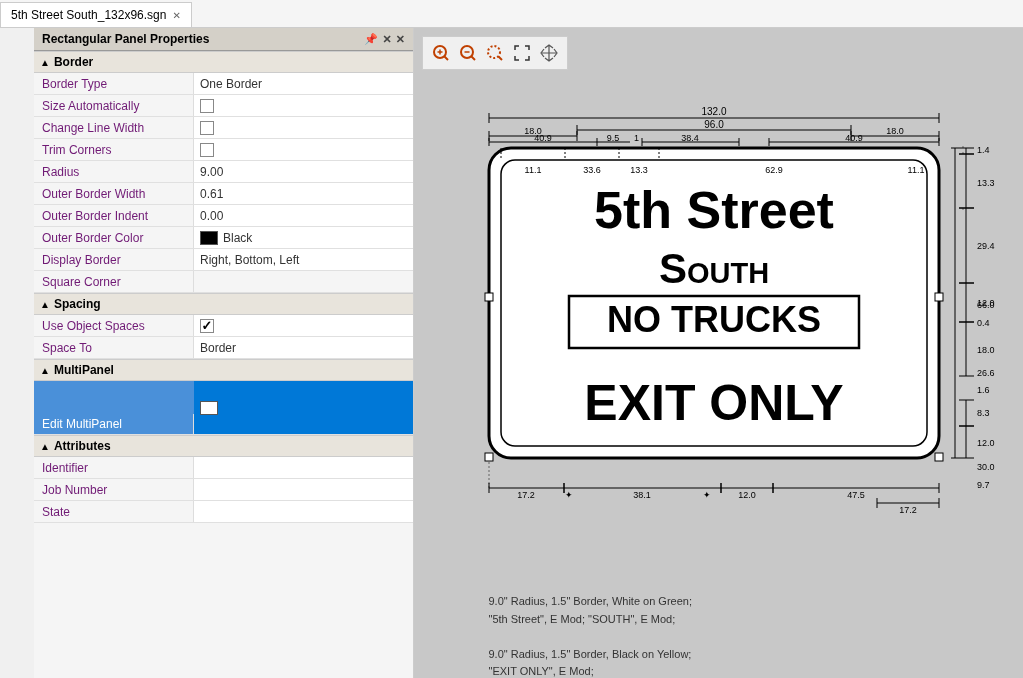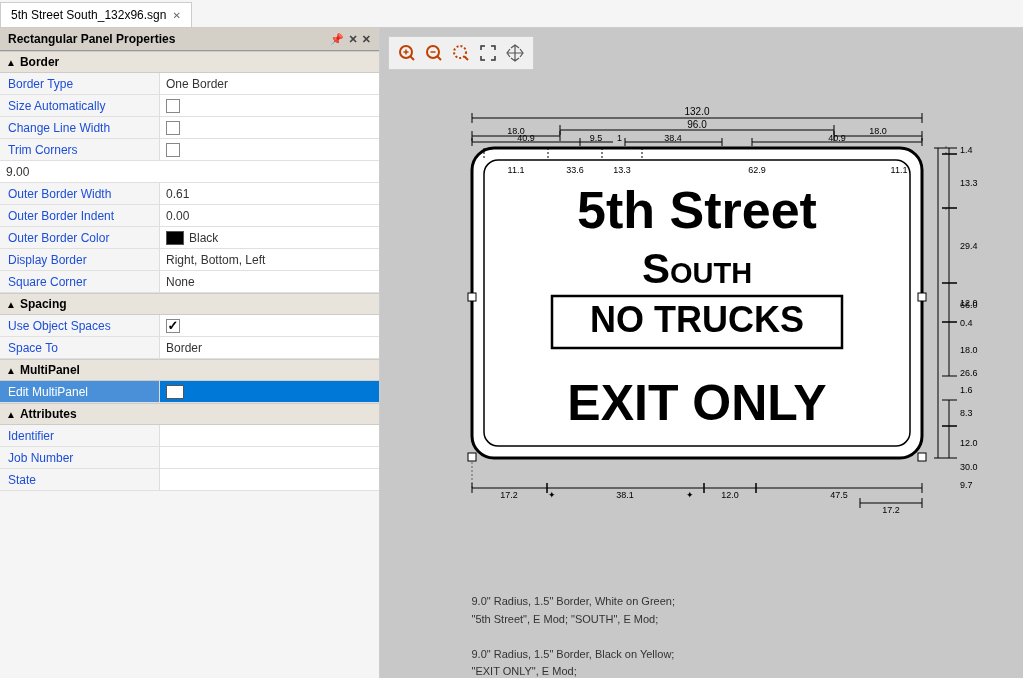--- a/index.html
+++ b/index.html
@@ -4,37 +4,37 @@
   <style>
     * { box-sizing: border-box; margin: 0; padding: 0; }
     body { font-family: 'Segoe UI', Tahoma, Geneva, Verdana, sans-serif; font-size: 12px; background: #f0f0f0; display: flex; flex-direction: column; height: 678px; overflow: hidden; }
 
     
     .tab-bar { background: #f5f5f5; border-bottom: 1px solid #ccc; display: flex; align-items: stretch; min-height: 28px; }
     .tab { display: flex; align-items: center; padding: 4px 10px; background: #ffffff; border: 1px solid #ccc; border-bottom: none; font-size: 12px; cursor: pointer; gap: 6px; margin-top: 2px; }
     .tab .close-btn { font-size: 10px; color: #666; cursor: pointer; }
 
     
-    .main-layout { display: flex; flex: 1; overflow: hidden; }
+    .main-layout { display: flex; flex: 1; overflow: hidden; padding-left: 34px; }
 
     
     .left-panel { width: 380px; background: #f5f5f5; border-right: 1px solid #ccc; display: flex; flex-direction: column; overflow: hidden; }
     .panel-title-bar { background: #d4d0c8; border-bottom: 1px solid #999; padding: 4px 8px; display: flex; align-items: center; justify-content: space-between; font-size: 12px; font-weight: bold; }
     .panel-title-actions { display: flex; gap: 4px; }
     .panel-title-actions span { cursor: pointer; font-size: 11px; color: #444; }
 
     .properties-content { overflow-y: auto; flex: 1; }
 
     
     .section-header { background: #e8e4dc; border-bottom: 1px solid #ccc; border-top: 1px solid #ccc; padding: 3px 6px; display: flex; align-items: center; gap: 4px; font-size: 12px; font-weight: bold; cursor: pointer; }
     .section-header .arrow { font-size: 10px; }
 
     
     .prop-row { display: flex; border-bottom: 1px solid #e0e0e0; min-height: 22px; align-items: stretch; }
-    .prop-label { width: 160px; min-width: 160px; padding: 3px 8px; background: #f5f5f5; border-right: 1px solid #ddd; display: flex; align-items: center; color: #1d4ed8; font-size: 12px; }
+    .prop-label { width: 160px; min-width: 160px; padding: 3px 8px; background: #f5f5f5; border-right: 1px solid #ddd; display: flex; align-items: center; color: #701a75; font-size: 12px; }
     .prop-value { flex: 1; padding: 2px 6px; background: #ffffff; display: flex; align-items: center; font-size: 12px; color: #333; }
     .prop-value.highlighted { background: #0078d7; color: white; }
     .color-box { width: 18px; height: 14px; background: black; display: inline-block; margin-right: 5px; border: 1px solid #555; }
     .color-box-white { width: 18px; height: 14px; background: white; display: inline-block; margin-right: 5px; border: 1px solid #555; }
     .checkbox-display { width: 14px; height: 14px; border: 1px solid #888; background: white; display: flex; align-items: center; justify-content: center; font-size: 11px; }
 
     
     .right-panel { flex: 1; background: #c8c8c8; overflow: auto; padding: 8px; display: flex; flex-direction: column; }
     .toolbar { background: #f0f0f0; border: 1px solid #ccc; padding: 4px 6px; display: flex; gap: 3px; align-items: center; margin-bottom: 8px; width: fit-content; }
     .tool-btn { width: 24px; height: 24px; display: flex; align-items: center; justify-content: center; cursor: pointer; border: 1px solid transparent; font-size: 14px; color: #555; }
@@ -97,20 +97,21 @@
           <div class="checkbox-display"></div>
         </div>
       </div>
       <div class="prop-row">
         <div class="prop-label">Trim Corners</div>
         <div class="prop-value">
           <div class="checkbox-display"></div>
         </div>
       </div>
       <div class="prop-row">
+        <div class="prop-label">Radius</div>
         <div class="prop-value">9.00</div>
       </div>
       <div class="prop-row">
         <div class="prop-label">Outer Border Width</div>
         <div class="prop-value">0.61</div>
       </div>
       <div class="prop-row">
         <div class="prop-label">Outer Border Indent</div>
         <div class="prop-value">0.00</div>
       </div>
@@ -120,21 +121,20 @@
           <span class="color-box"></span>
           <span>Black</span>
         </div>
       </div>
       <div class="prop-row">
         <div class="prop-label">Display Border</div>
         <div class="prop-value">Right, Bottom, Left</div>
       </div>
       <div class="prop-row">
         <div class="prop-label">Square Corner</div>
-        <div class="prop-value">None</div>
       </div>
 
       <div class="section-header">
         <span class="arrow">▲</span>
         <span>Spacing</span>
       </div>
 
       <div class="prop-row">
         <div class="prop-label">Use Object Spaces</div>
         <div class="prop-value">
@@ -145,21 +145,21 @@
         <div class="prop-label">Space To</div>
         <div class="prop-value">Border</div>
       </div>
 
       <div class="section-header">
         <span class="arrow">▲</span>
         <span>MultiPanel</span>
       </div>
 
       <div class="prop-row" style="background:#4a90d9;">
-        <div class="prop-label" style="background:#4a90d9; color:white;">Edit MultiPanel</div>
+        <div class="prop-label" style="background:#4a90d9; color:white;margin-top:33px;">Edit MultiPanel</div>
         <div class="prop-value highlighted">
           <span class="color-box-white"></span>
         </div>
       </div>
 
       <div class="section-header">
         <span class="arrow">▲</span>
         <span>Attributes</span>
       </div>
 

